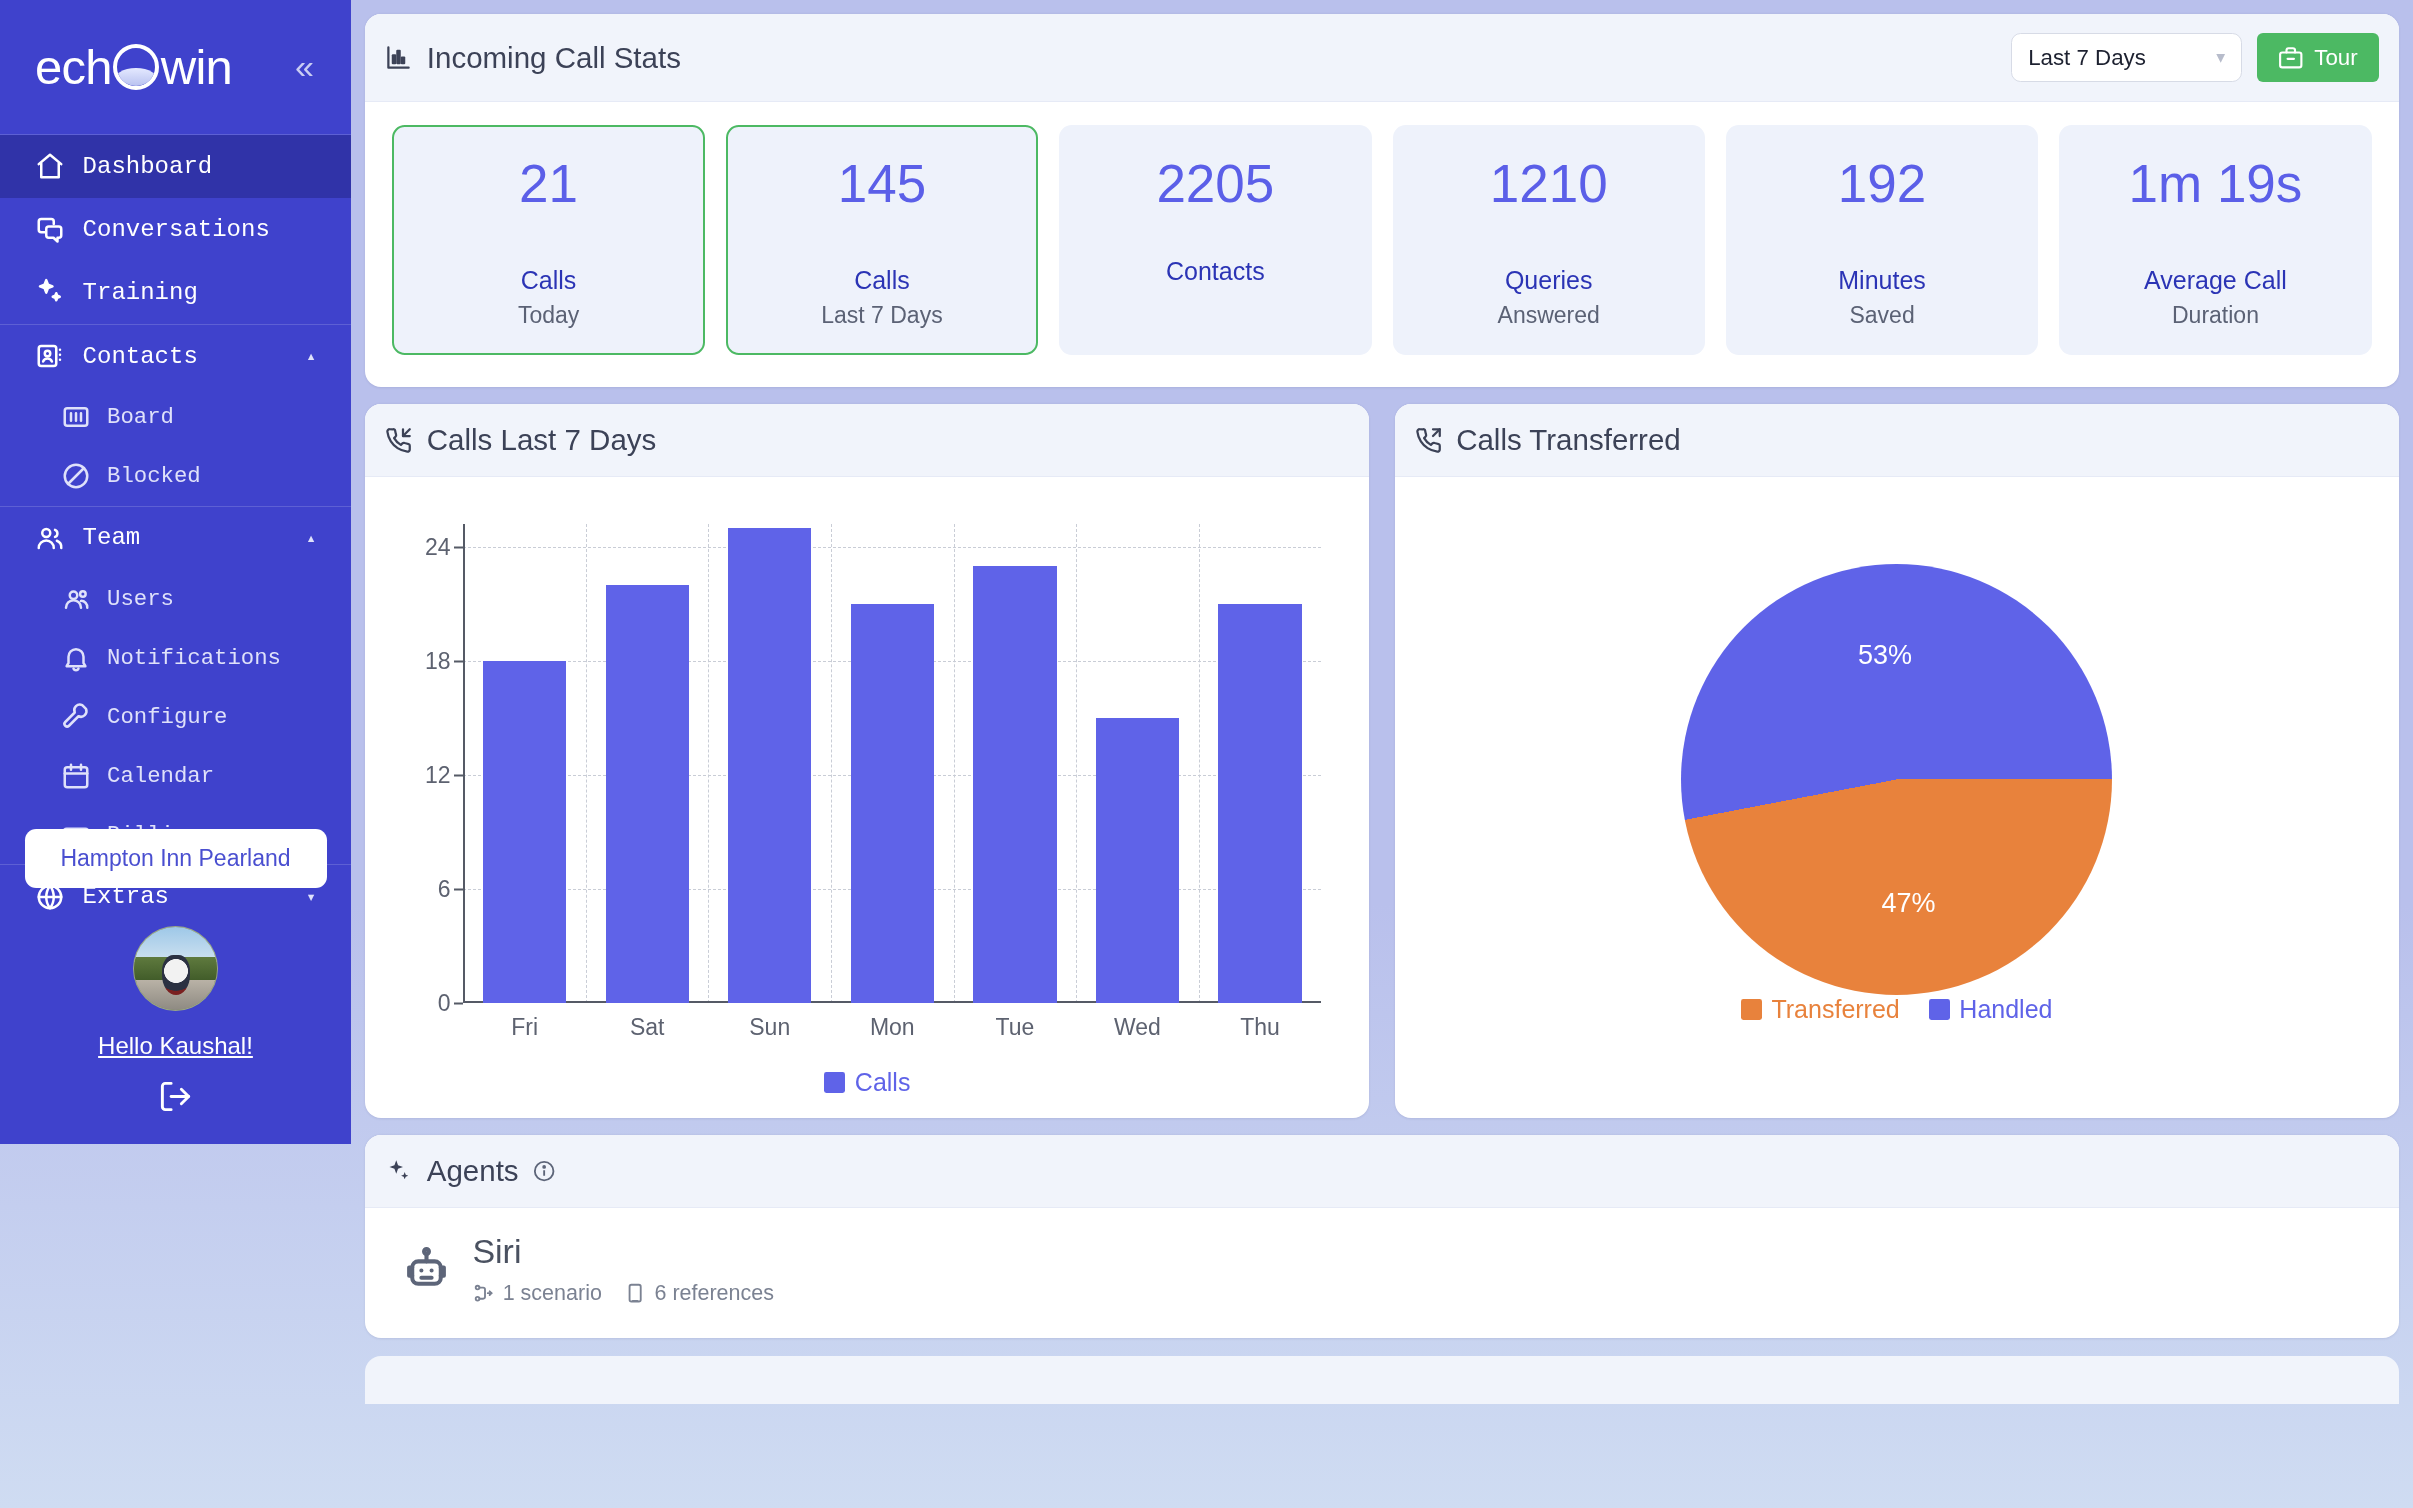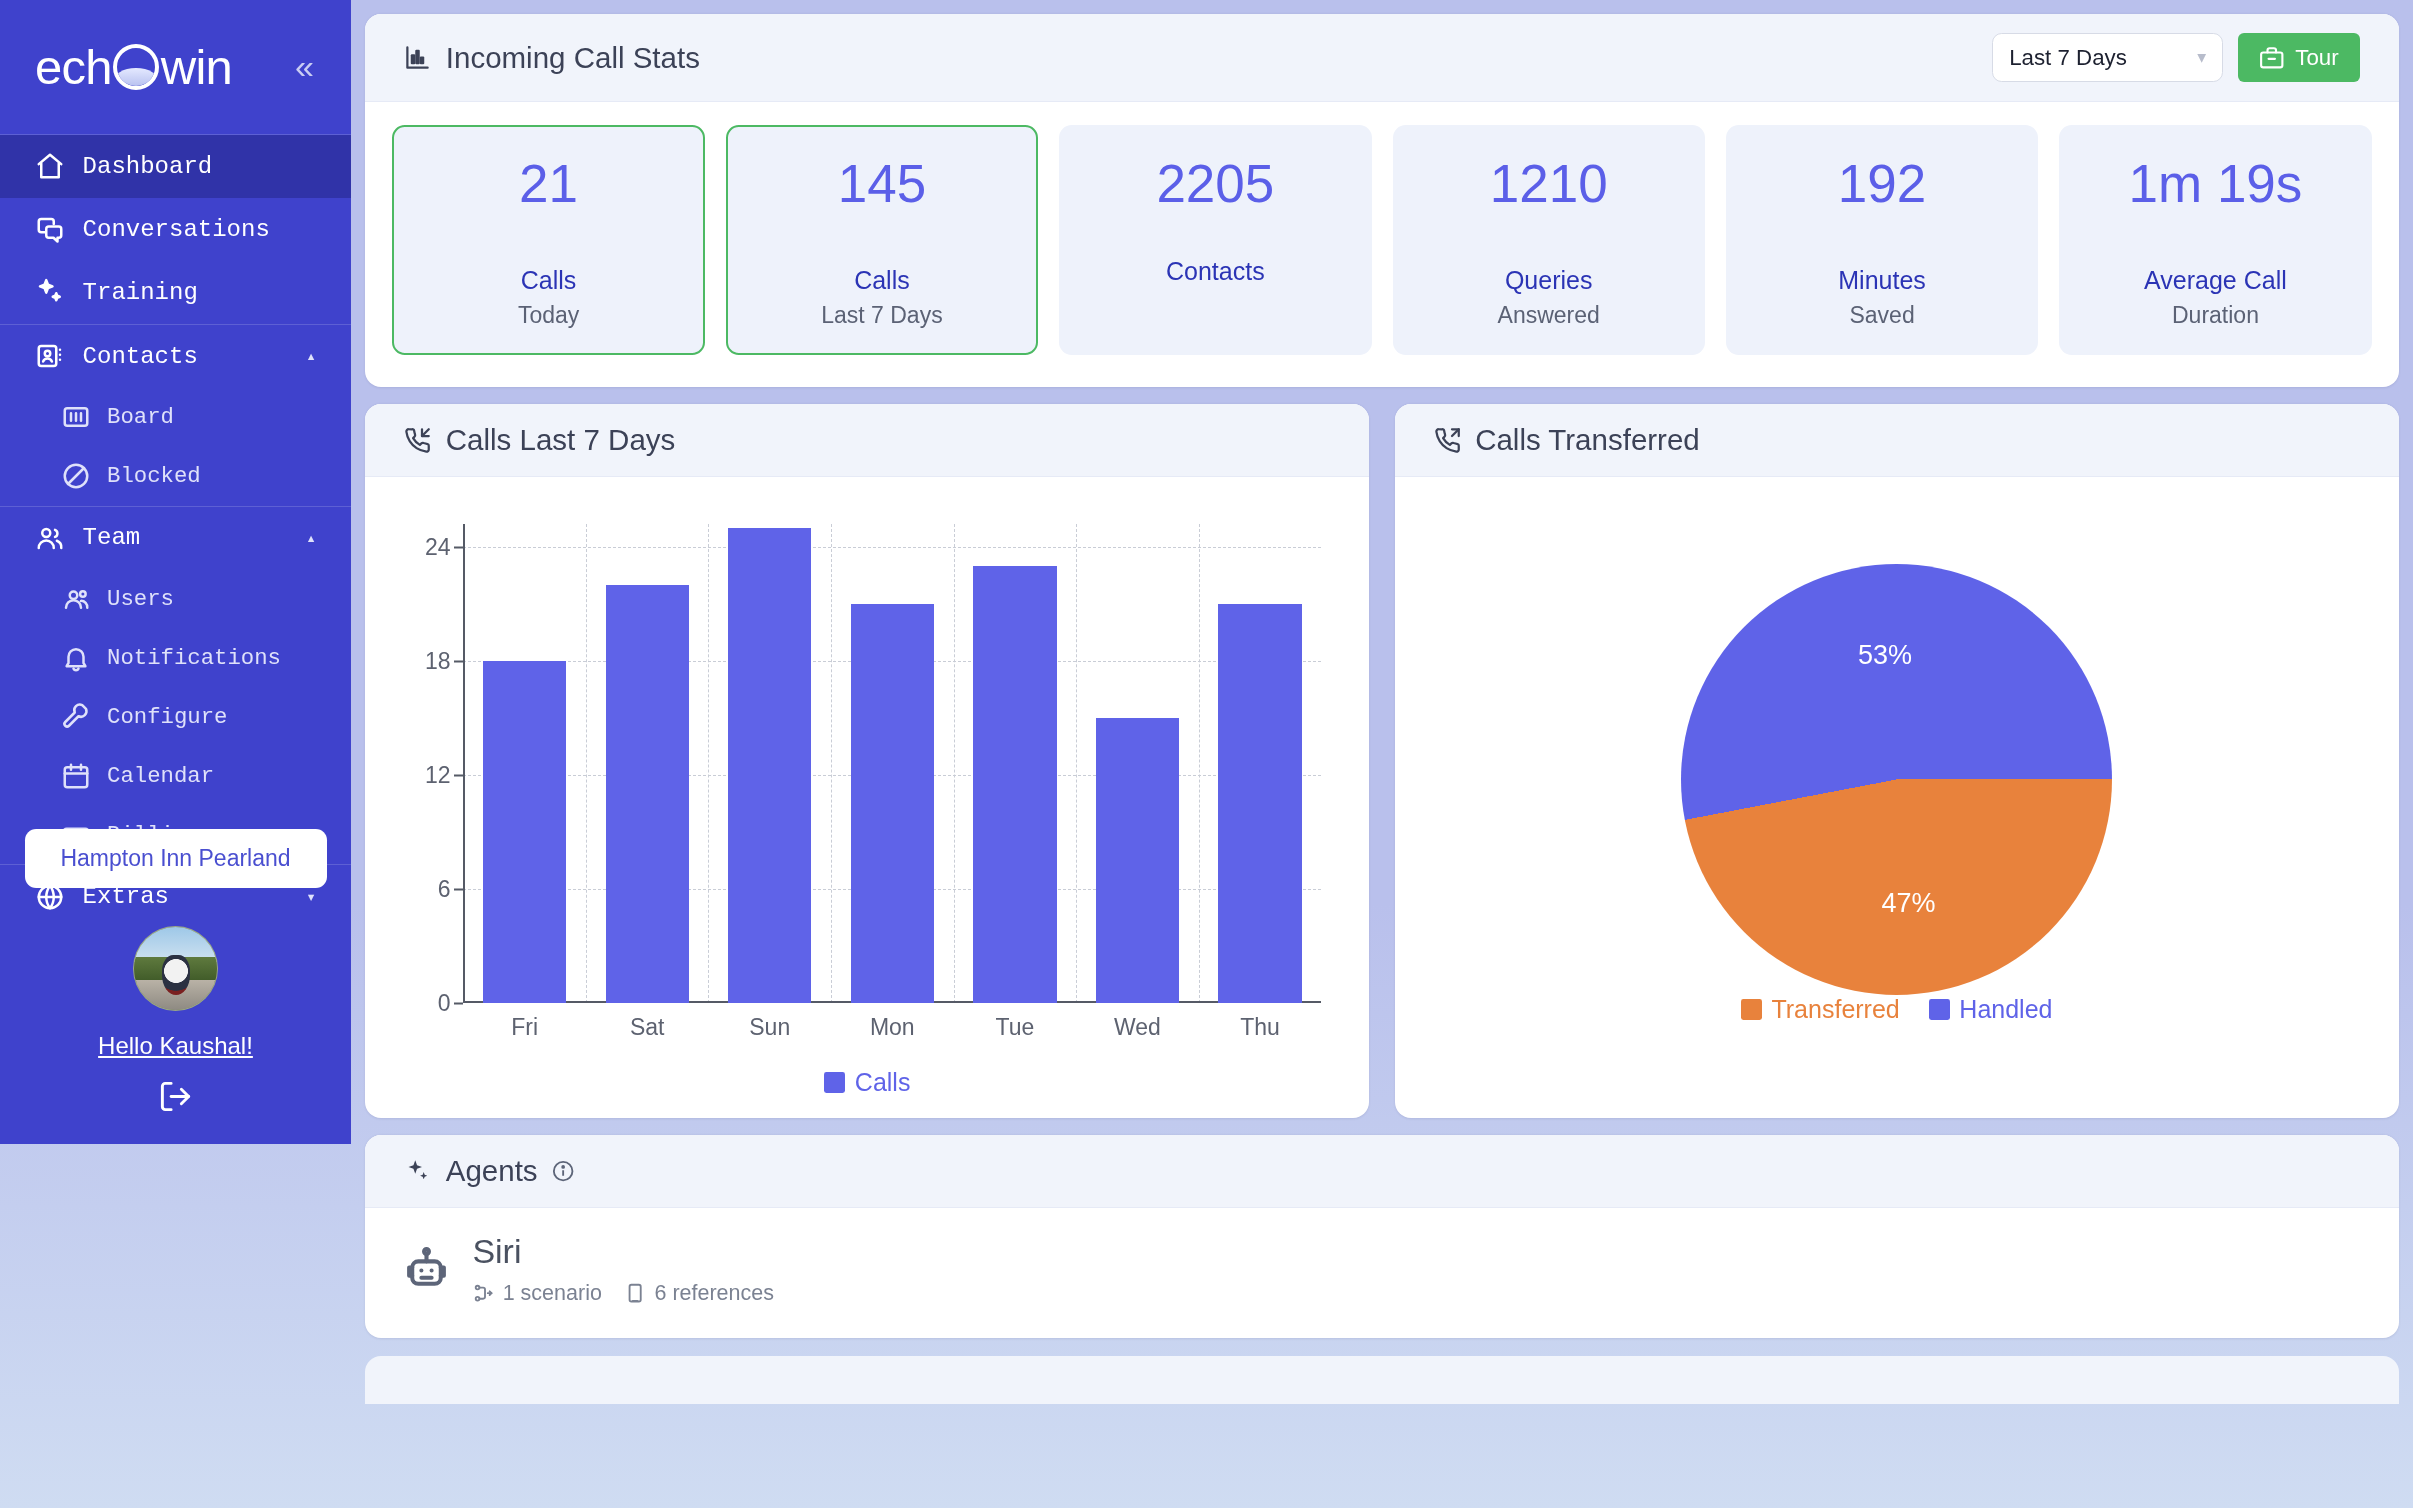--- a/index.html
+++ b/index.html
@@ -103,21 +103,21 @@
   }
   .card {
     background: #ffffff;
     border-radius: 16px;
     box-shadow: 0 0.8px 2.4px rgba(40,40,90,.10);
     overflow: hidden;
   }
   .card-head {
     background: #f1f4fb;
     display: flex; align-items: center; gap: 14.4px;
-    padding: 19px 39px;
+    padding: 19px 20px;
     border-bottom: 0.8px solid #e6eaf6;
   }
   .card-head .title {
     font-size: 29.5px; color: #3c4257; font-weight: 400;
   }
   .card-head .hico { width: 27px; height: 27px; flex:0 0 27px; color:#3c4257; }
   .card-head .hico svg { width:100%;height:100%;display:block; }
   .head-right { margin-left: auto; display: flex; align-items: center; gap: 14.4px; }
 
   .select {

